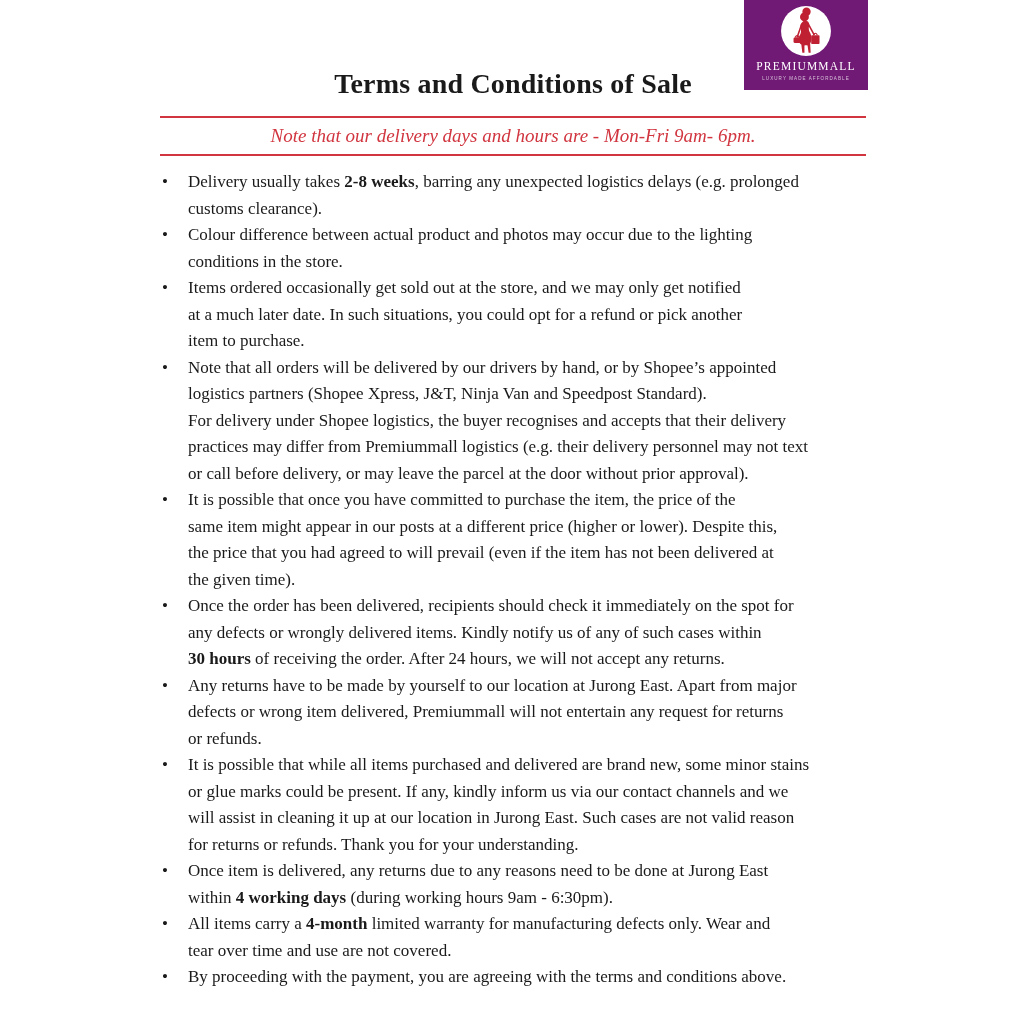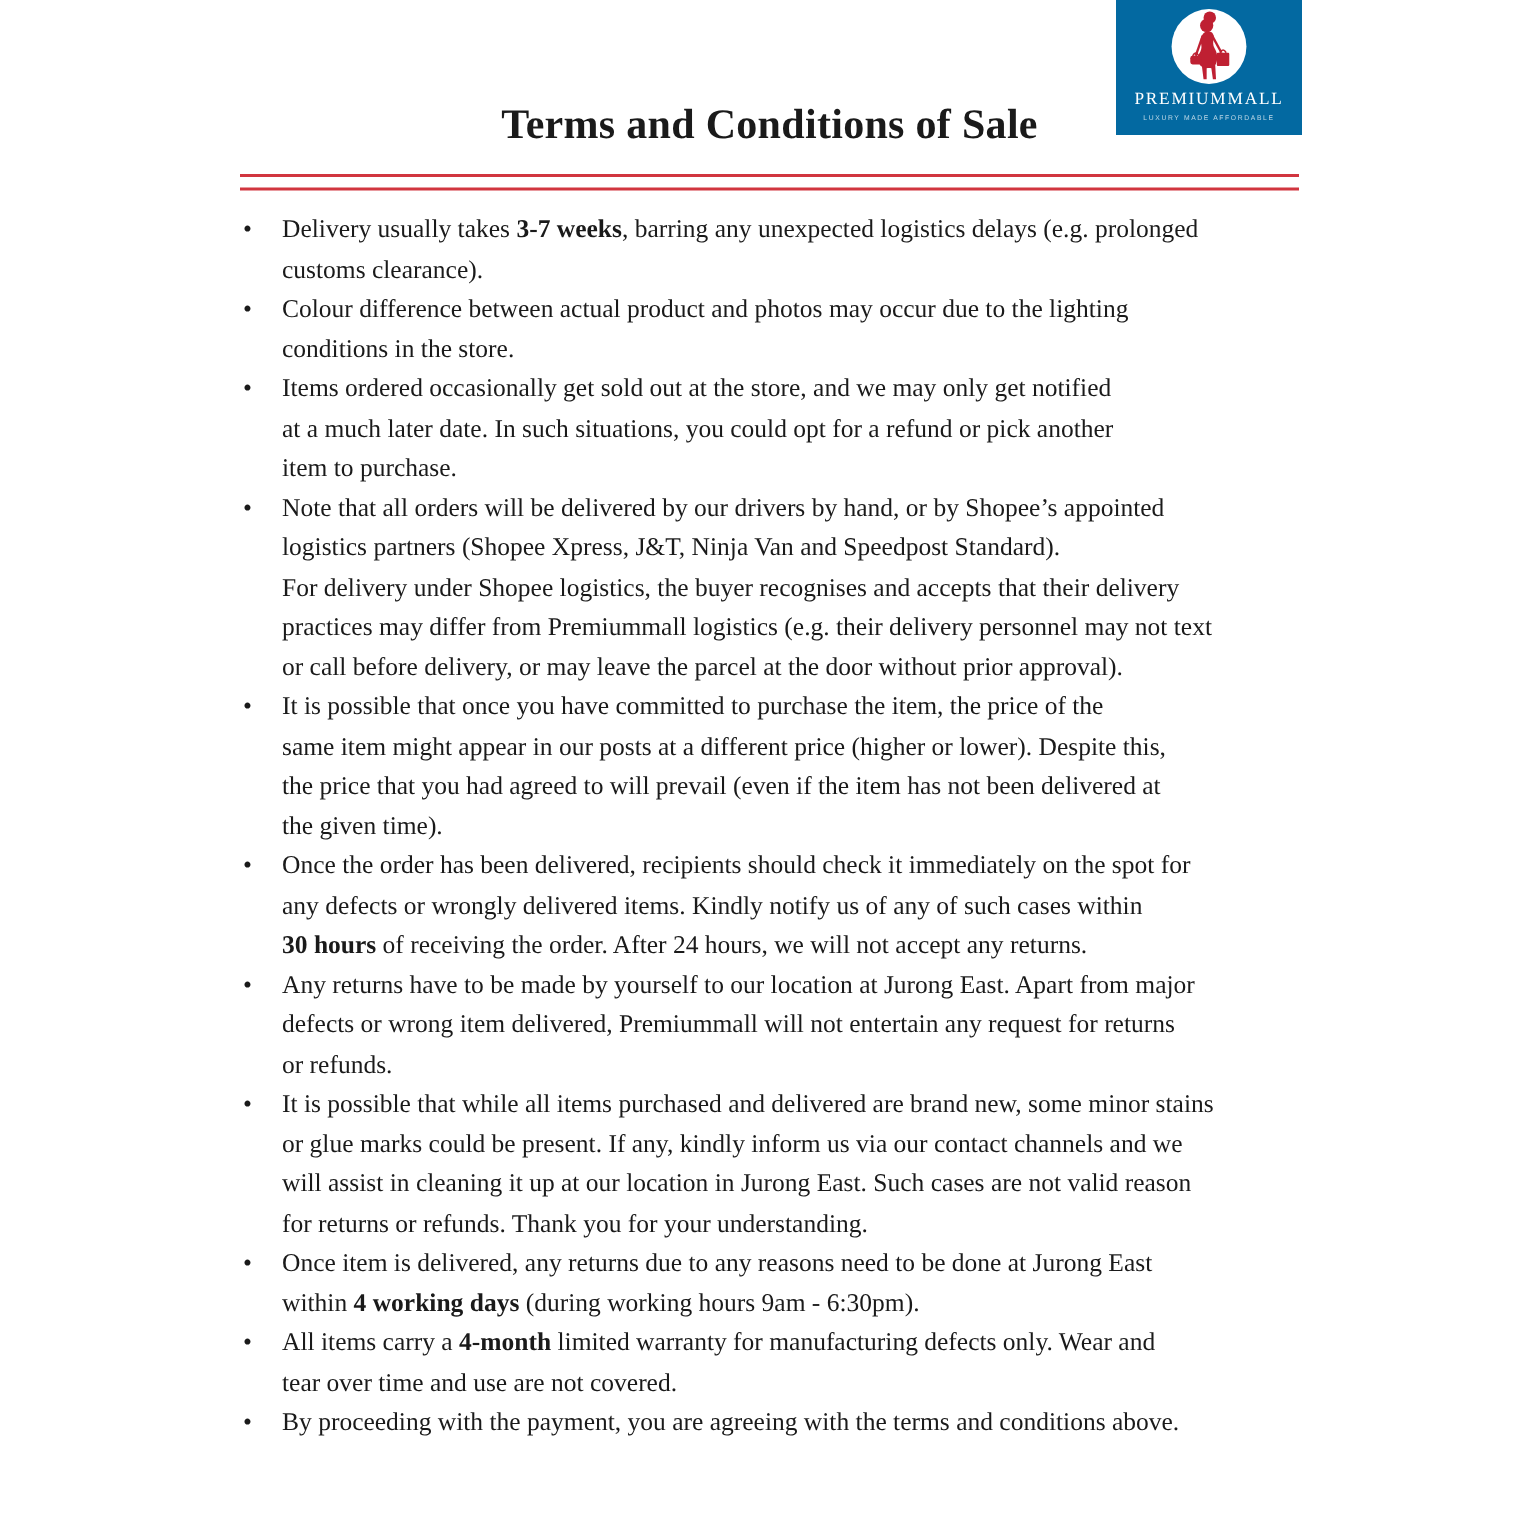--- a/index.html
+++ b/index.html
@@ -106,21 +106,21 @@
     flex: 1 1 auto;
     white-space: nowrap;
   }
   .bullet-text b { font-weight: bold; }
 </style>
 </head>
 <body>
 
 <div class="page">
 
-  <div class="logo" style="background: #0369a1;">
+  <div class="logo" style="background: #701a75;">
     <svg class="logo-figure" viewBox="0 0 100 100" xmlns="http://www.w3.org/2000/svg">
       <circle cx="50" cy="50" r="48" fill="#ffffff"></circle>
       <g class="logo-fill">
 
         <circle cx="51" cy="13" r="8" fill="#bf2032"></circle>
 
         <circle cx="47" cy="23" r="8.5" fill="#bf2032"></circle>
 
         <path d="M47,30
                  C40,34 38,40 40,47
@@ -147,27 +147,28 @@
     <div class="logo-brand">PREMIUMMALL</div>
     <div class="logo-tagline">LUXURY MADE AFFORDABLE</div>
   </div>
 
   <div class="content">
 
     <div class="title">Terms and Conditions of Sale</div>
 
     <div class="rule" style="background: rgb(209, 53, 63);"></div>
 
+    <div class="note" style="color: rgb(209, 53, 63);">Note that our delivery days and hours are - Mon-Fri 9am- 6pm.</div>
 
     <div class="rule2" style="background: rgb(209, 53, 63);"></div>
 
     <div class="terms-list">
         <div class="bullet-item">
           <span class="bullet-marker">•</span>
-          <div class="bullet-text">Delivery usually takes <b>3-7 weeks</b>, barring any unexpected logistics delays (e.g. prolonged<br>customs clearance).</div>
+          <div class="bullet-text">Delivery usually takes <b>2-8 weeks</b>, barring any unexpected logistics delays (e.g. prolonged<br>customs clearance).</div>
         </div>
         <div class="bullet-item">
           <span class="bullet-marker">•</span>
           <div class="bullet-text">Colour difference between actual product and photos may occur due to the lighting<br>conditions in the store.</div>
         </div>
         <div class="bullet-item">
           <span class="bullet-marker">•</span>
           <div class="bullet-text">Items ordered occasionally get sold out at the store, and we may only get notified<br>at a much later date. In such situations, you could opt for a refund or pick another<br>item to purchase.</div>
         </div>
         <div class="bullet-item">

